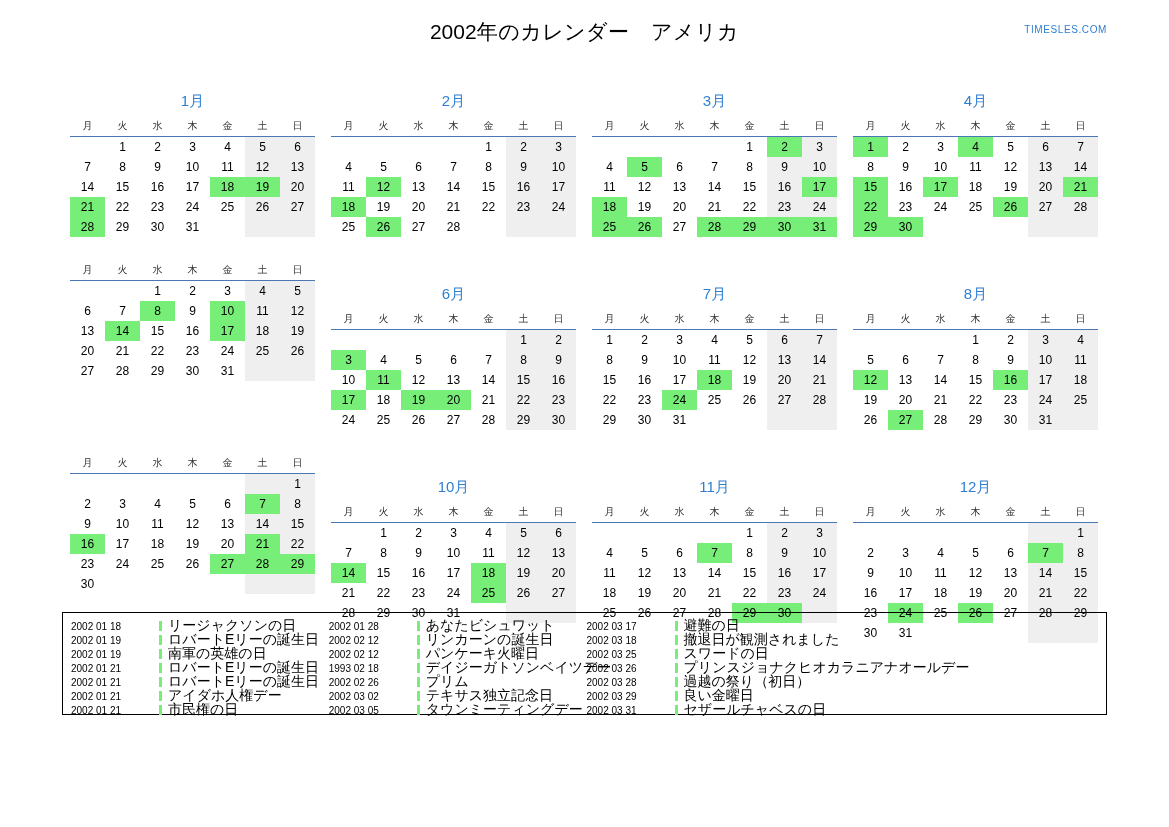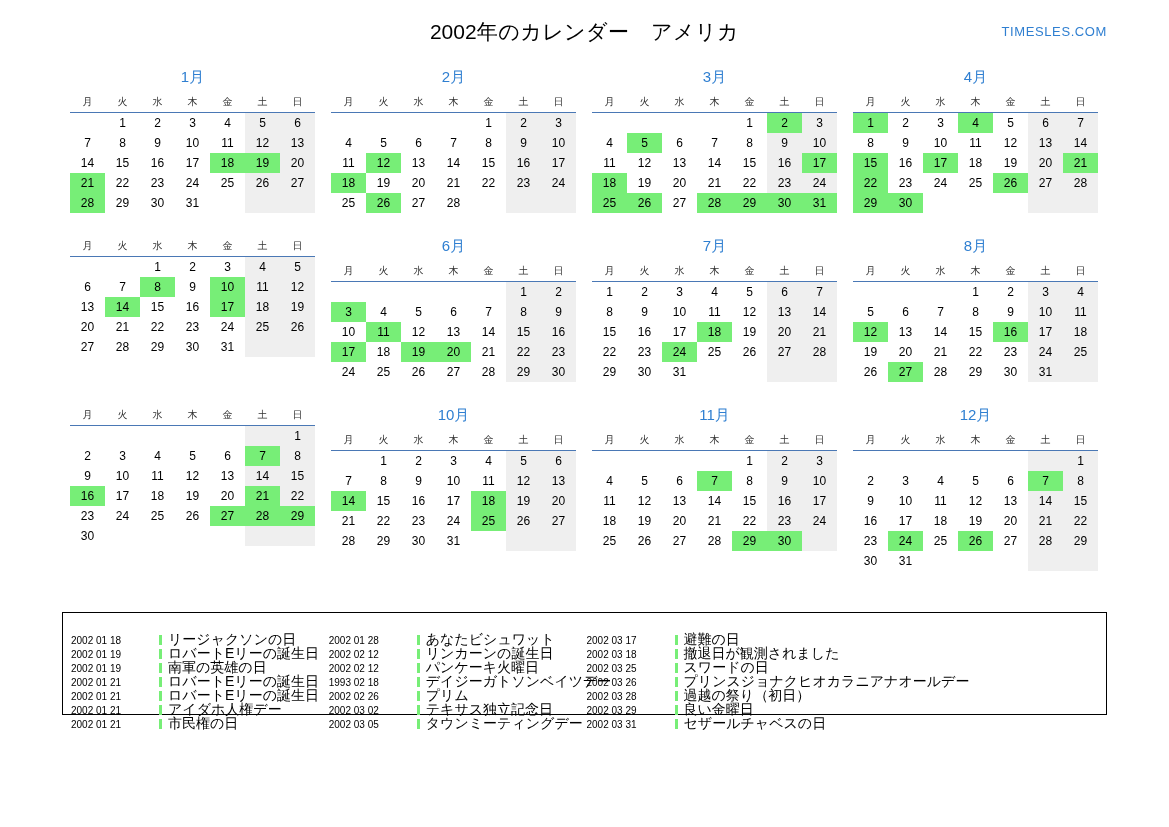--- a/index.html
+++ b/index.html
@@ -35,21 +35,21 @@
     letter-spacing: 0.5px;
     color: #000;
     white-space: nowrap;
     text-align: center;
   }
   .title .yr { letter-spacing: 0px; }
   .brand {
     position: absolute;
     right: 0;
     top: 6px;
-    font-size: 13px;
+    font-size: 10px;
     color: #2f7fd1;
     letter-spacing: 0.6px;
     font-family: "Liberation Sans", sans-serif;
   }
   
   .months {
     position: absolute;
     top: 68px;
     left: 62px;
     width: 1045px;
@@ -61,20 +61,21 @@
     box-sizing: border-box;
     padding: 0 8px;
     margin-bottom: 24px;
   }
   .month-name {
     text-align: center;
     color: #2f7fd1;
     font-size: 15px;
     margin-bottom: 6px;
     letter-spacing: 0px;
+    margin-top: 24px;
   }
   table.cal {
     width: 100%;
     border-collapse: collapse;
     table-layout: fixed;
   }
   table.cal th {
     font-size: 10px;
     font-weight: normal;
     color: #333;
@@ -99,21 +100,21 @@
   
   .legend {
     position: absolute;
     left: 62px;
     top: 612px;
     width: 1045px;
     height: 103px;
     border: 1px solid #000;
     box-sizing: border-box;
     display: flex;
-    padding: 20px 4px 4px 8px;
+    padding: 6px 4px 4px 8px;
   }
   .legend-col {
     width: 25%;
     box-sizing: border-box;
     padding-right: 4px;
   }
   .legend-row {
     display: flex;
     align-items: baseline;
     font-size: 10px;

